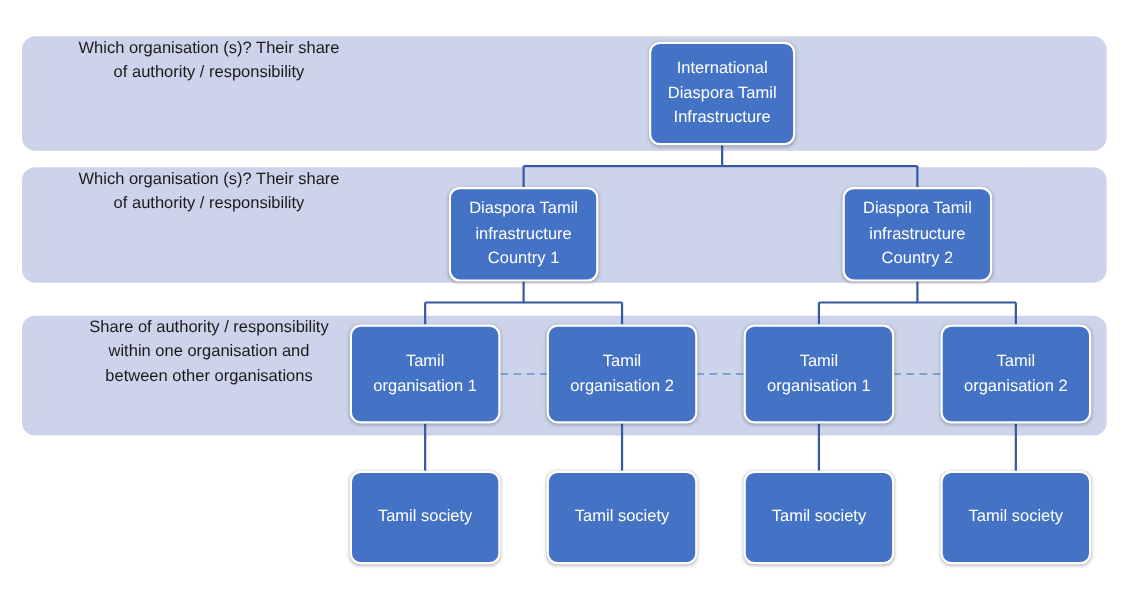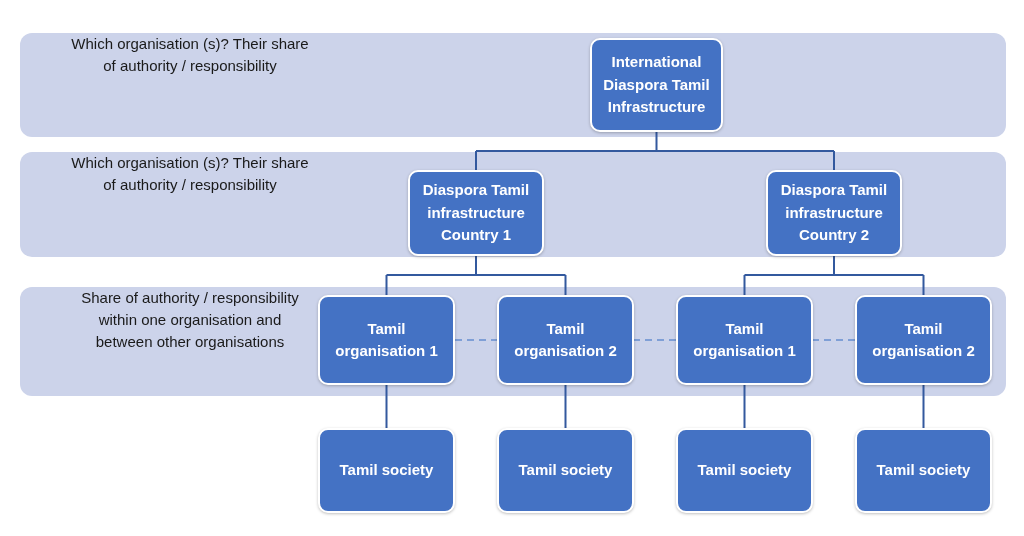--- a/index.html
+++ b/index.html
@@ -53,21 +53,20 @@
     border-radius: 10px;
     color: #ffffff;
     font-size: 15px;
     line-height: 1.5;
     text-align: center;
     white-space: pre-line;
     display: flex;
     align-items: center;
     justify-content: center;
     box-shadow: 0 1px 3px rgba(0,0,0,0.25);
-    font-weight: bold;
   }
 </style>
 </head>
 <body>
 
 <div class="canvas">
 
   <div class="band" style="top:33px;height:104px">
     <div class="band-label">Which organisation (s)? Their share
 of authority / responsibility</div>

